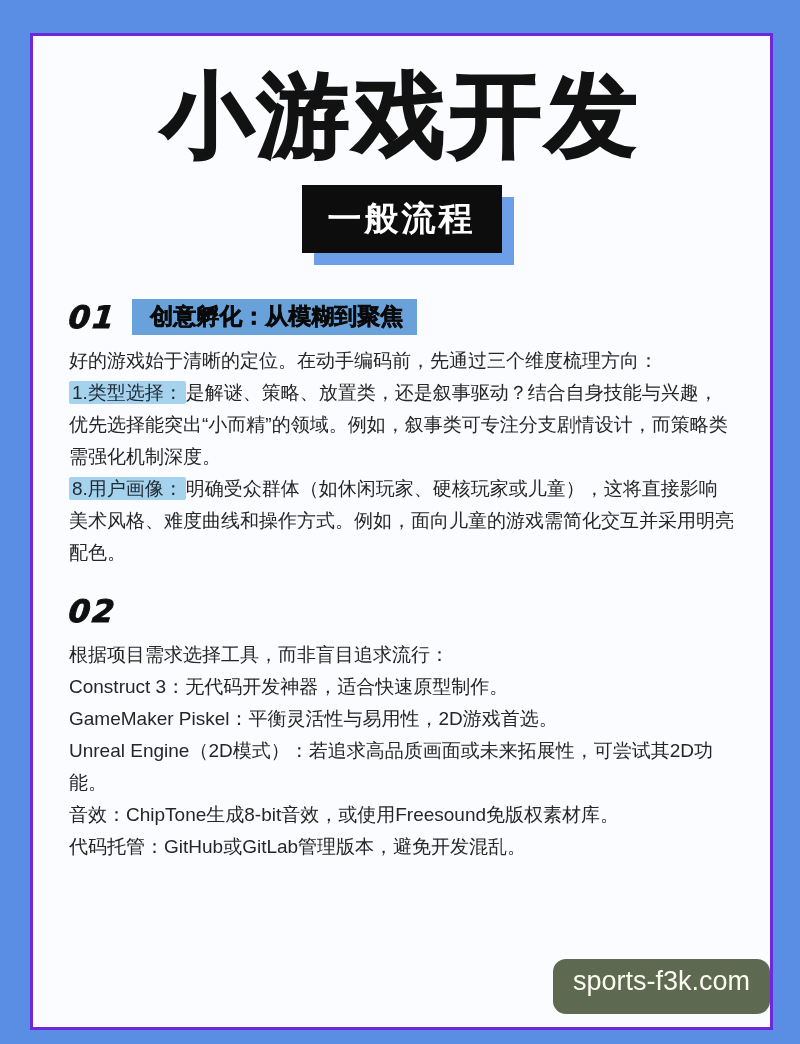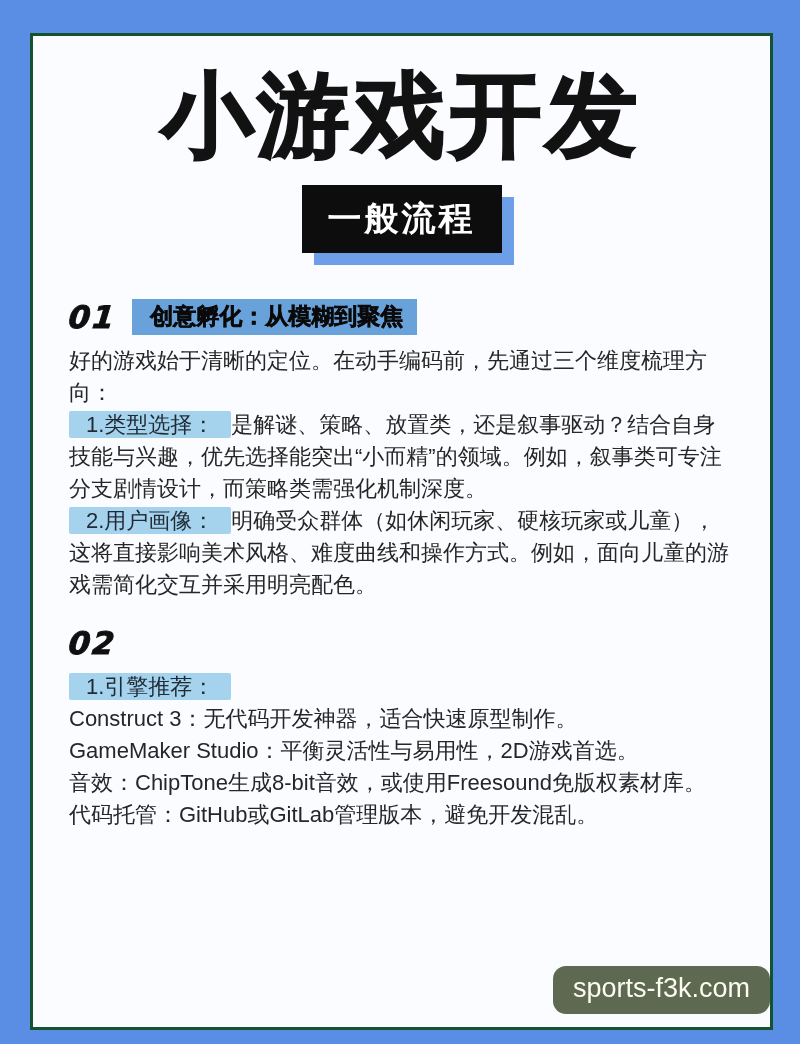--- a/index.html
+++ b/index.html
@@ -4,21 +4,21 @@
 <style>
   html,body{margin:0;padding:0;}
   body{
     width:800px;height:1044px;
     background:#5a8de4;
     font-family:"Liberation Sans","DejaVu Sans",sans-serif;
     position:relative;overflow:hidden;
   }
   .card{
     position:absolute;left:30px;top:33px;width:737px;height:991px;
-    background:#fbfcff;border:3px solid #14532d;
+    background:#fbfcff;border:3px solid #6d28d9;
     box-sizing:content-box;
   }
   .poster-title{
     margin:28px 0 0 0;text-align:center;
     font-size:92px;line-height:1.12;font-weight:900;color:#121212;
     letter-spacing:4px;
     -webkit-text-stroke:2px #121212;
   }
   .badge-wrap{
     position:relative;width:fit-content;margin:18px auto 0 auto;
@@ -43,32 +43,32 @@
     font-family:"DejaVu Sans","Liberation Sans",sans-serif;
     margin-right:16px;-webkit-text-stroke:1px #0f0f0f;
   }
   .sec-title{
     font-size:23px;font-weight:800;color:#0a0a0a;
     padding:4px 14px 4px 18px;line-height:1.2;
     -webkit-text-stroke:0.6px #0a0a0a;
   }
   .hl-1{background:#69a2da;}
   .hl-2{background:#5b93d6;}
-  .body-text{font-size:22px;line-height:32px;color:#262626;}
+  .body-text{font-size:19px;line-height:32px;color:#262626;}
   .body-text p{margin:0;}
   .inline-hl{
     background:#a5d2ec;color:#1f2a35;
-    padding:1px 17px;border-radius:2px;
+    padding:1px 3px;border-radius:2px;
   }
   .label-line{margin:0;}
   .watermark{
     position:absolute;right:0;bottom:13px;
     background:#5d6950;color:#fbfbef;
     font-size:27px;line-height:1;
-    padding:9px 20px 12px 20px;
+    padding:9px 20px 19px 20px;
     border-radius:13px;
   }
 </style>
 </head>
 <body>
 
 <div class="card">
 
   <h1 class="poster-title">小游戏开发</h1>
 
@@ -80,32 +80,33 @@
   <div class="sections">
 
     <div class="section">
       <div class="sec-head">
         <span class="sec-num">01</span>
         <span class="sec-title hl-1">创意孵化：从模糊到聚焦</span>
       </div>
       <div class="body-text">
         <p>好的游戏始于清晰的定位。在动手编码前，先通过三个维度梳理方向：</p>
         <p><span class="inline-hl">1.类型选择：</span><span>是解谜、策略、放置类，还是叙事驱动？结合自身技能与兴趣，优先选择能突出“小而精”的领域。例如，叙事类可专注分支剧情设计，而策略类需强化机制深度。</span></p>
-        <p><span class="inline-hl">2.用户画像：</span><span>明确受众群体（如休闲玩家、硬核玩家或儿童），这将直接影响美术风格、难度曲线和操作方式。例如，面向儿童的游戏需简化交互并采用明亮配色。</span></p>
+        <p><span class="inline-hl">8.用户画像：</span><span>明确受众群体（如休闲玩家、硬核玩家或儿童），这将直接影响美术风格、难度曲线和操作方式。例如，面向儿童的游戏需简化交互并采用明亮配色。</span></p>
       </div>
     </div>
 
     <div class="section">
       <div class="sec-head">
         <span class="sec-num">02</span>
       </div>
       <div class="body-text">
-        <p class="label-line"><span class="inline-hl">1.引擎推荐：</span></p>
+        <p>根据项目需求选择工具，而非盲目追求流行：</p>
         <p>Construct 3：无代码开发神器，适合快速原型制作。</p>
-        <p>GameMaker Studio：平衡灵活性与易用性，2D游戏首选。</p>
+        <p>GameMaker Piskel：平衡灵活性与易用性，2D游戏首选。</p>
+        <p>Unreal Engine（2D模式）：若追求高品质画面或未来拓展性，可尝试其2D功能。</p>
         <p>音效：ChipTone生成8-bit音效，或使用Freesound免版权素材库。</p>
         <p>代码托管：GitHub或GitLab管理版本，避免开发混乱。</p>
       </div>
     </div>
 
   </div>
 
   <div class="watermark">
     <span>sports-f3k.com</span>
   </div>

